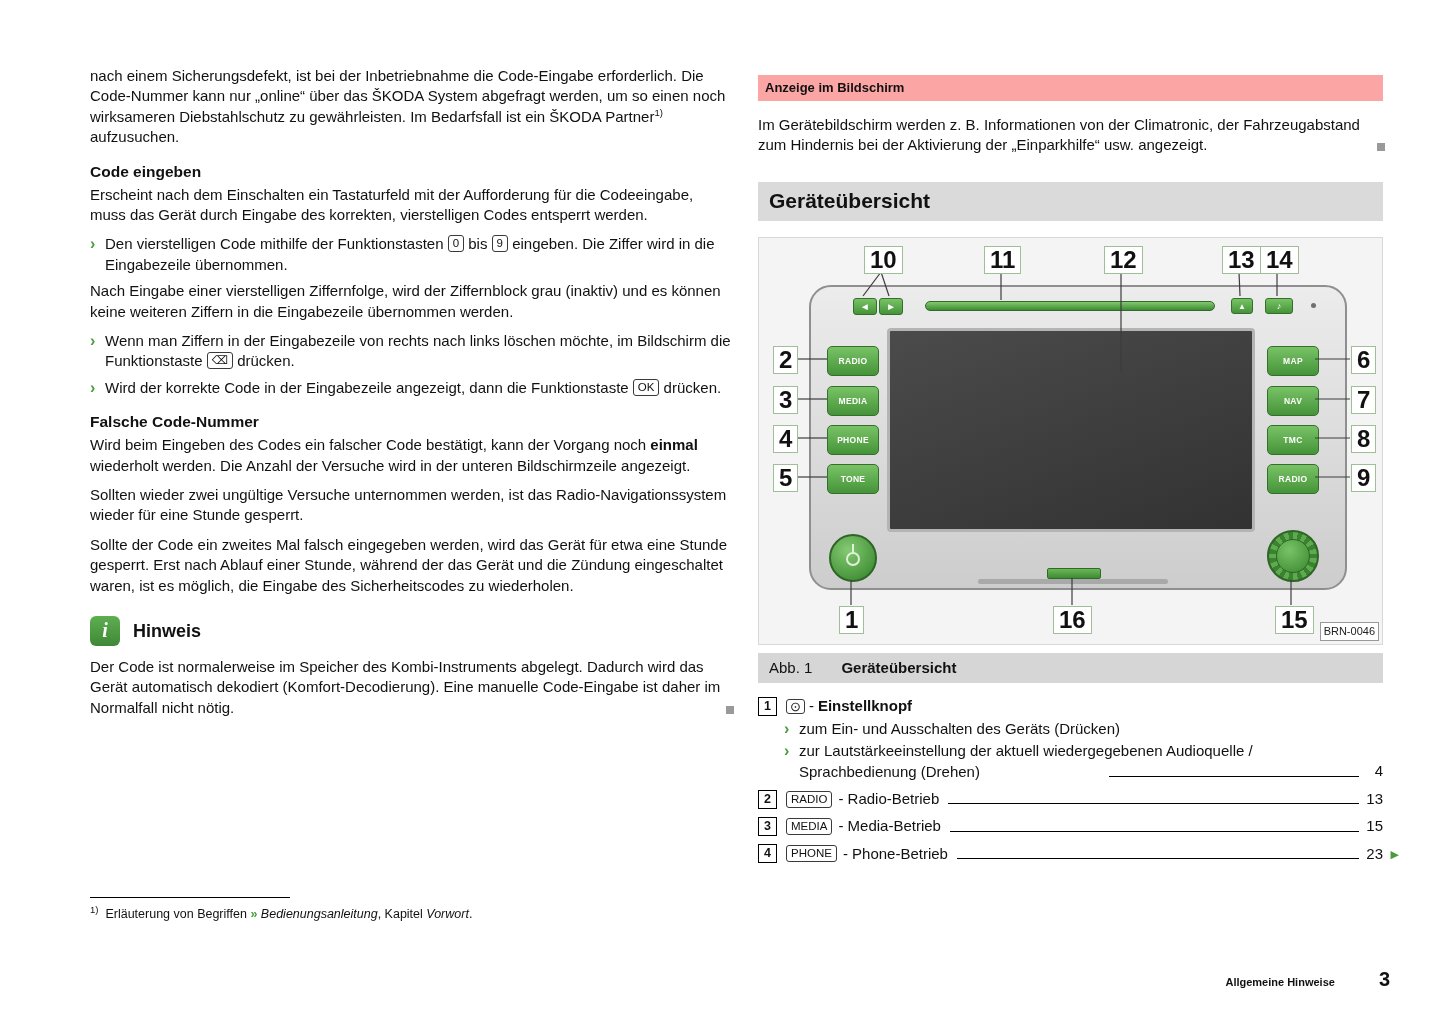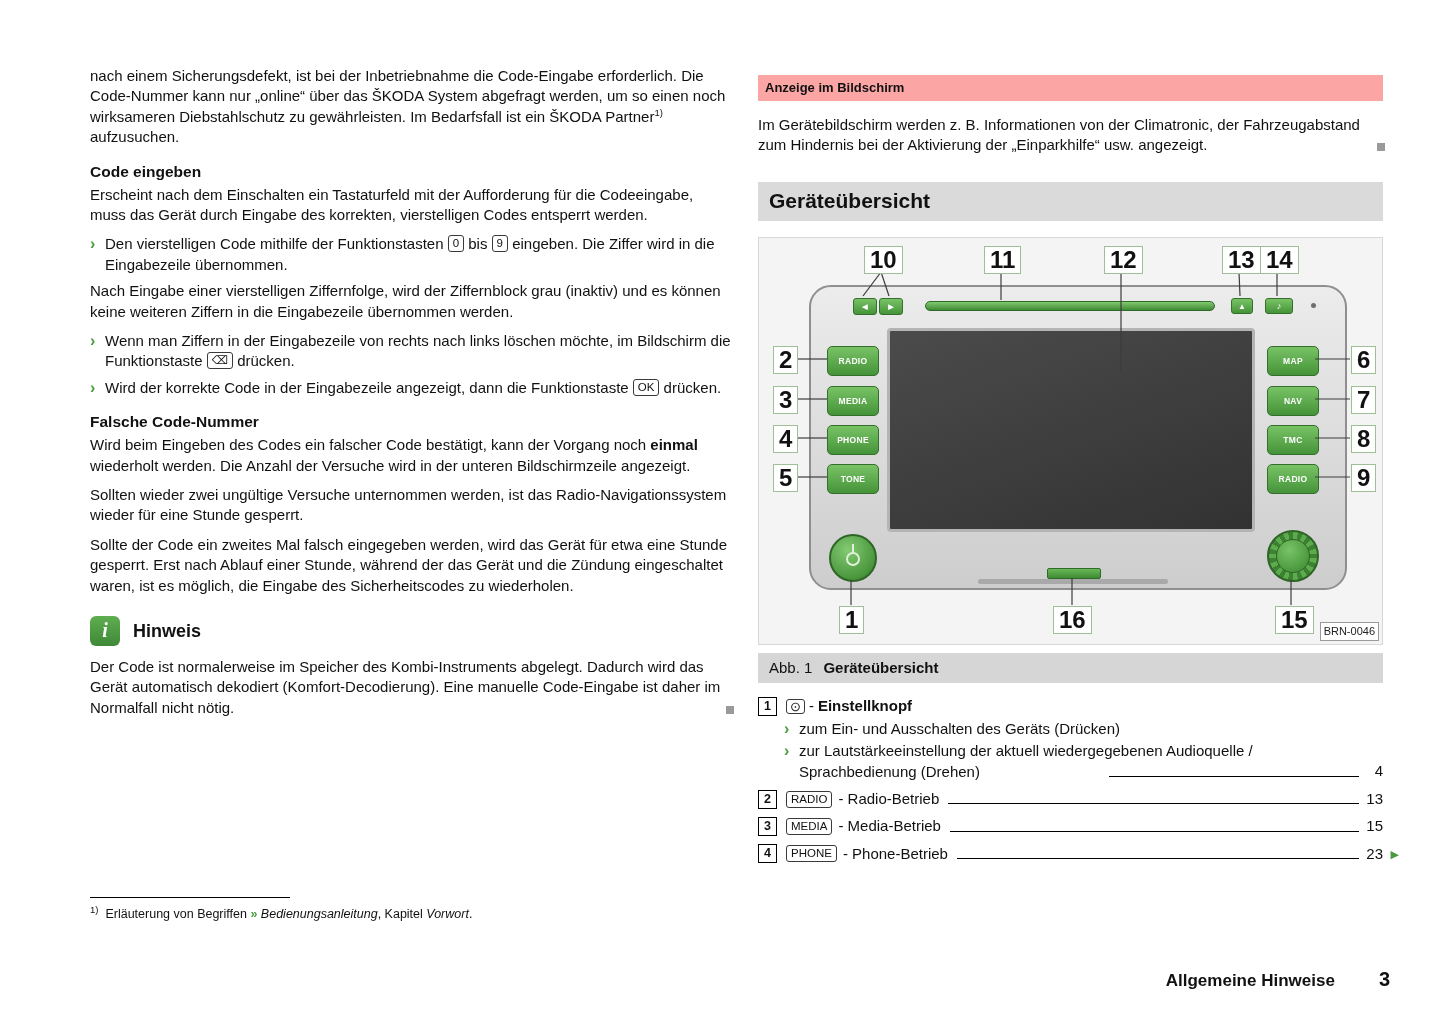--- a/index.html
+++ b/index.html
@@ -47,38 +47,38 @@
   .knob-right{left:456px;top:243px;width:52px;height:52px;background:repeating-conic-gradient(#5cab4d 0deg 12deg,#3d8132 12deg 24deg)}
   .knob-right::after{content:"";position:absolute;inset:7px;border-radius:50%;background:radial-gradient(circle at 38% 32%,#79c366,#459339 80%);border:1px solid #2f6527}
   .pwr-ring{position:absolute;left:50%;top:50%;width:14px;height:14px;margin:-6px 0 0 -7px;border:2.5px solid #dff0d8;border-radius:50%}
   .pwr-tick{position:absolute;left:50%;top:8px;width:2.5px;height:9px;margin-left:-1.25px;background:#dff0d8}
   .sdslot{left:236px;top:281px;width:54px;height:11px;background:linear-gradient(180deg,#6ab858,#3f8a34);border:1px solid #2f6b28;border-radius:2px}
   .bstrip{left:167px;top:292px;width:190px;height:5px;background:#a9a9a9;border-radius:3px}
   .connectors{position:absolute;left:0;top:0;z-index:2}
   .connectors line{stroke:#3c3c3c;stroke-width:1.2}
   .dlabel{position:absolute;z-index:3;background:#fff;border:1px solid #9fbf98;min-width:24px;text-align:center;font-weight:bold;font-size:24px;line-height:26px;height:28px;padding:0 5px}
   .imgcode{position:absolute;right:3px;bottom:3px;background:#fff;border:1px solid #9a9a9a;font-size:11px;padding:1px 3px;color:#222;z-index:3}
-  .fig-caption{display:flex;align-items:center;gap:11px;background:#d6d6d6;padding:5px 11px;margin-top:8px}
+  .fig-caption{display:flex;align-items:center;gap:29px;background:#d6d6d6;padding:5px 11px;margin-top:8px}
   .fig-title{font-weight:bold}
   .legend{margin-top:13px}
   .legend-row{display:flex;align-items:center;margin-top:7px;position:relative}
   .numbox{flex:0 0 19px;width:19px;height:19px;border:1px solid #000;font-size:12.5px;font-weight:bold;display:inline-flex;align-items:center;justify-content:center;margin-right:9px;background:#fff}
   .knob-key{font-size:13px;padding:0 3px}
   .dash{margin:0 4px}
   .ltext{margin-left:6px}
   .leader{flex:1;min-width:30px;border-bottom:1px solid #000;margin:0 7px 5px 9px;align-self:flex-end}
   .pagenum{font-size:15px}
   .cont-arrow{position:absolute;right:-16px;top:3px;color:#4a9b3f;font-size:11px}
   .sub-bullet{display:flex;margin:2px 0 2px 26px}
   .sub2-wrap{position:relative;flex:1}
   .sub2-text{display:block;max-width:480px}
   .leader-abs{position:absolute;left:310px;right:24px;bottom:5px;border-bottom:1px solid #000}
   .pagenum-abs{position:absolute;right:0;bottom:1px}
   .page-footer{position:absolute;right:55px;top:966px;display:flex;align-items:baseline;gap:44px}
-  .footer-section{font-weight:bold;font-size:17px}
+  .footer-section{font-weight:bold;font-size:11px}
   .footer-page{font-weight:bold;font-size:20px}
 </style>
 </head>
 <body>
 
 <div class="page">
 
   <div class="col-left">
     <p class="para"><span>nach einem Sicherungsdefekt, ist bei der Inbetriebnahme die Code-Eingabe erforderlich. Die Code-Nummer kann nur „online“ über das ŠKODA System abgefragt werden, um so einen noch wirksameren Diebstahlschutz zu gewährleisten. Im Bedarfsfall ist ein ŠKODA Partner</span><sup>1)</sup><span> aufzusuchen.</span></p>
 

